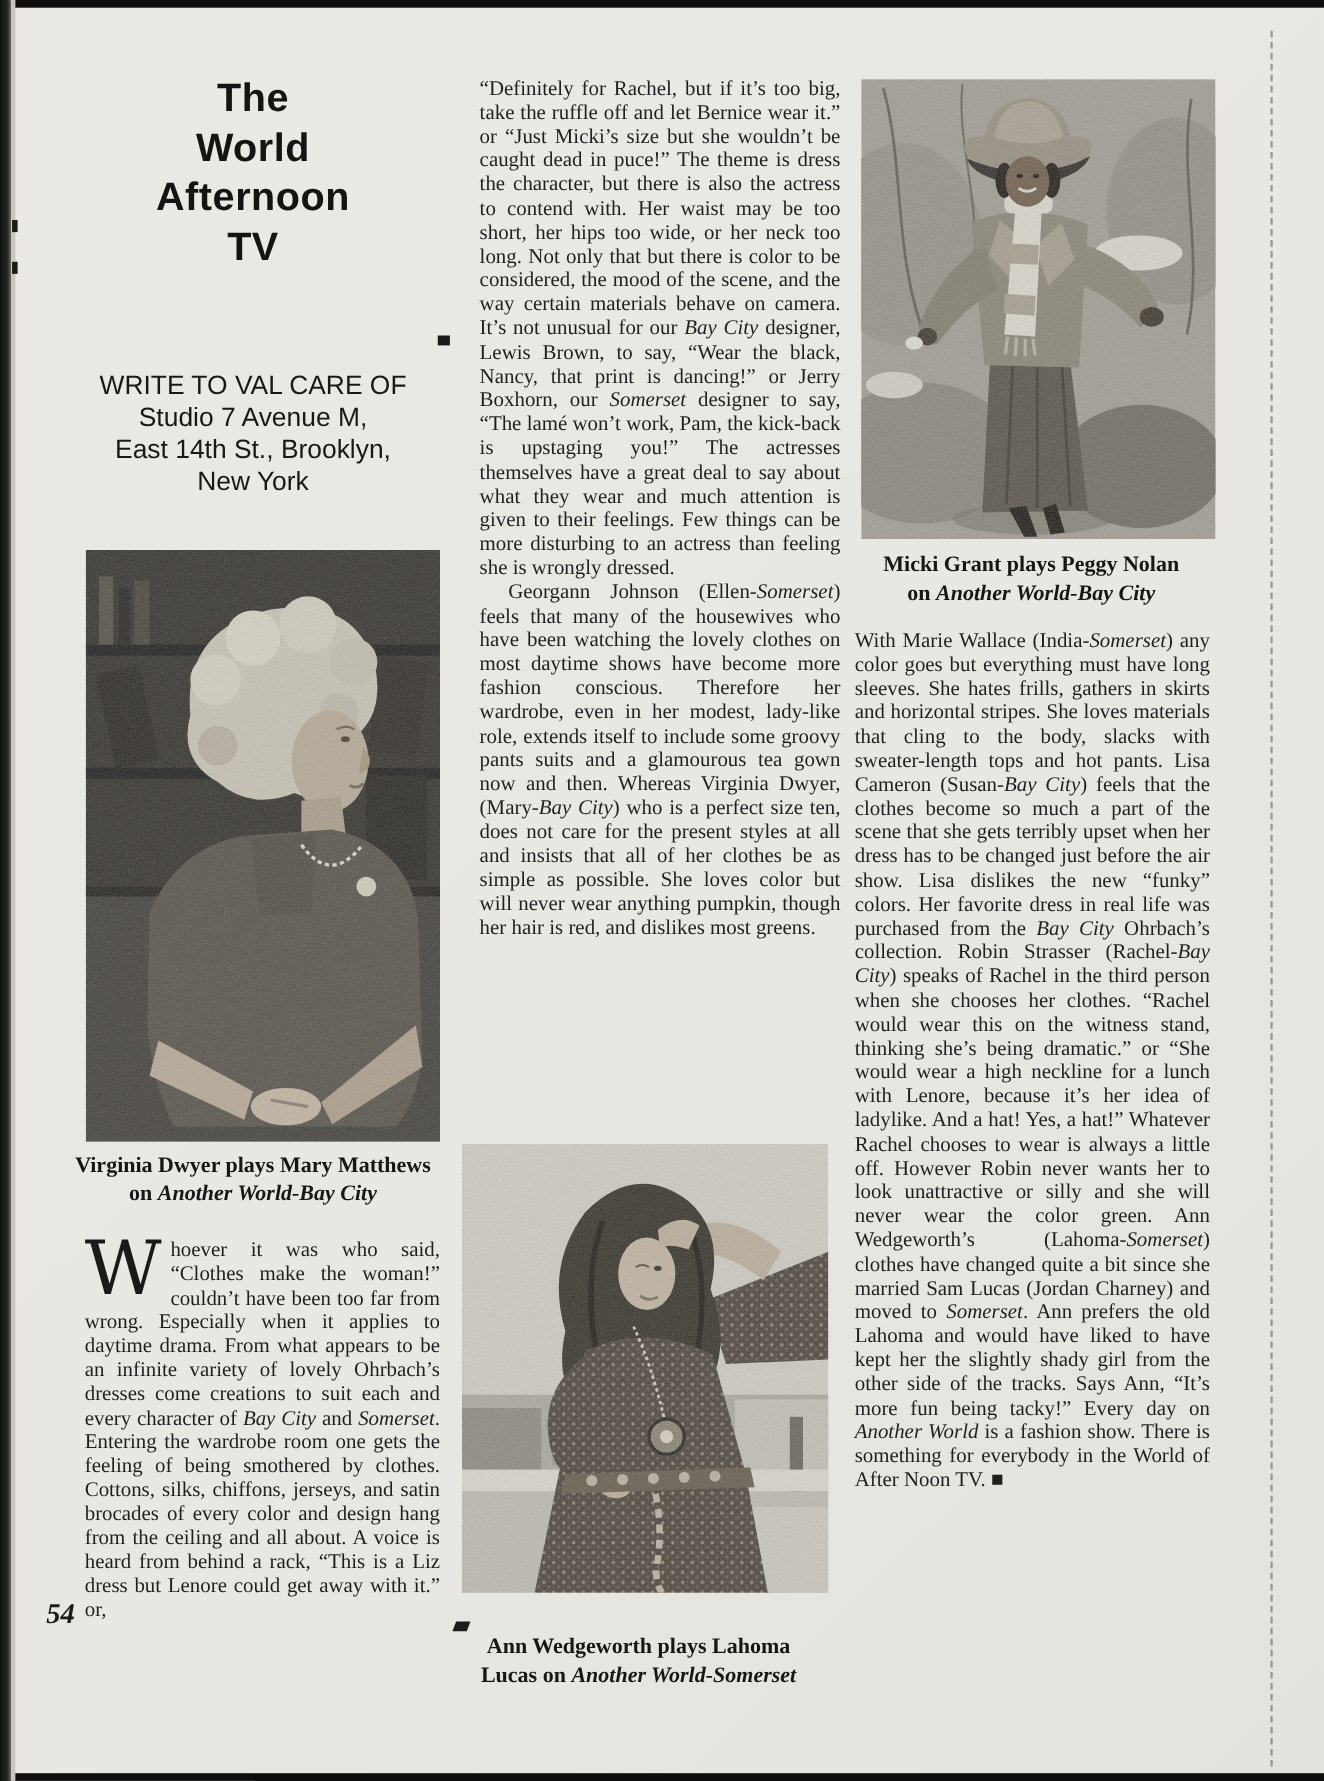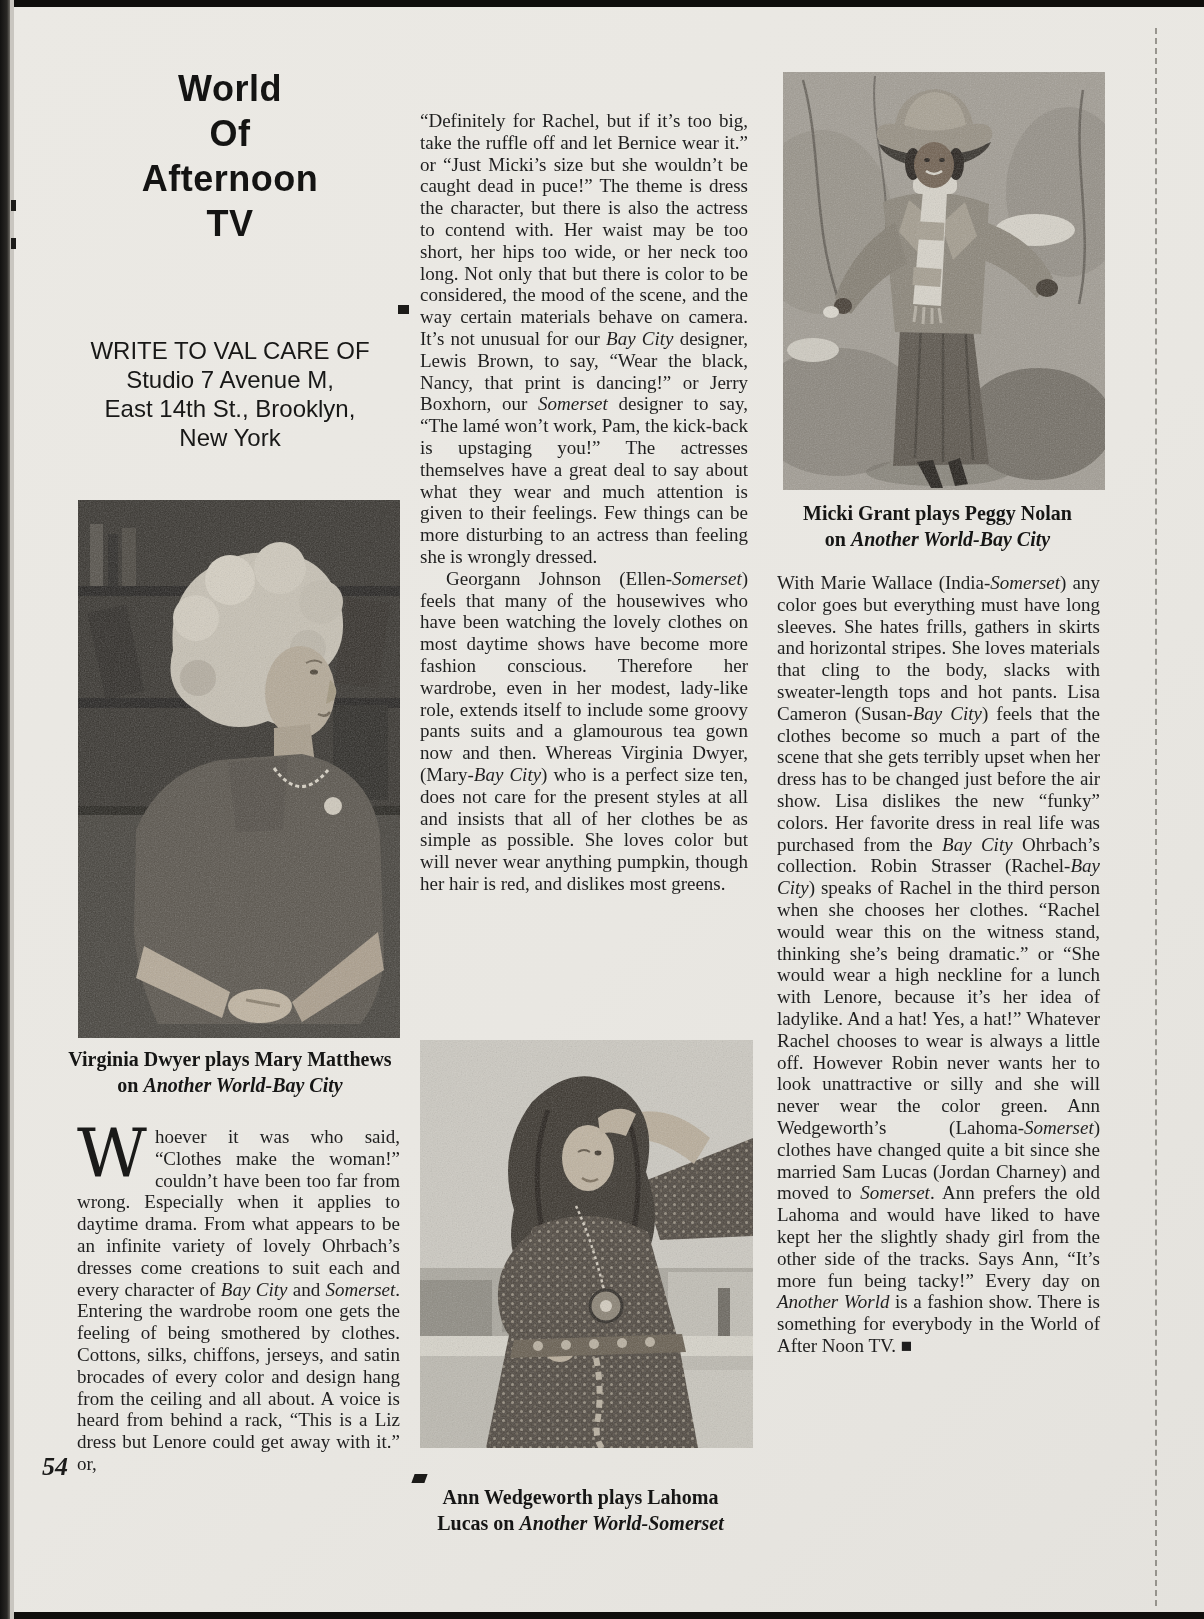--- a/index.html
+++ b/index.html
@@ -65,22 +65,22 @@
   <div class="abs bottom-bar"></div>
   <div class="abs left-strip"></div>
   <div class="abs left-strip-edge"></div>
   <div class="abs fold-line"></div>
   <div class="abs reg-tick" style="left:11px; top:200px;"></div>
   <div class="abs reg-tick" style="left:11px; top:238px;"></div>
   <div class="abs ink-blot" style="left:398px; top:305px; width:11px; height:9px;"></div>
   <div class="abs ink-blot" style="left:413px; top:1474px; width:13px; height:9px; transform:skewX(-20deg);"></div>
 
   <div class="abs masthead-title" style="left:55px; top:66px; width:350px;">
+    <div>The</div>
     <div>World</div>
-    <div>Of</div>
     <div>Afternoon</div>
     <div>TV</div>
   </div>
   <div class="abs address" style="left:55px; top:336px; width:350px;">
     <div>WRITE TO VAL CARE OF</div>
     <div>Studio 7 Avenue M,</div>
     <div>East 14th St., Brooklyn,</div>
     <div>New York</div>
   </div>
 
@@ -143,21 +143,21 @@
   </div>
 
   <div class="abs body-text" style="left:77px; top:1126px; width:323px;">
     <p>
       <span class="dropcap">W</span><span><span>hoever it was who said, “Clothes make the woman!” couldn’t have been too far from wrong. Especially when it applies to daytime drama. From what appears to be an infinite variety of lovely Ohrbach’s dresses come creations to suit each and every character of </span><i>Bay City</i><span> and </span><i>Somerset</i><span>. Entering the wardrobe room one gets the feeling of being smothered by clothes. Cottons, silks, chiffons, jerseys, and satin brocades of every color and design hang from the ceiling and all about. A voice is heard from behind a rack, “This is a Liz dress but Lenore could get away with it.” or,</span></span>
     </p>
   </div>
 
   <div class="abs page-number" style="left:42px; top:1452px;">54</div>
 
-  <div class="abs body-text" style="left:420px; top:70px; width:328px;margin-top:40px;">
+  <div class="abs body-text" style="left:436px; top:70px; width:328px;">
     <p><span>“Definitely for Rachel, but if it’s too big, take the ruffle off and let Bernice wear it.” or “Just Micki’s size but she wouldn’t be caught dead in puce!” The theme is dress the character, but there is also the actress to contend with. Her waist may be too short, her hips too wide, or her neck too long. Not only that but there is color to be considered, the mood of the scene, and the way certain materials behave on camera. It’s not unusual for our </span><i>Bay City</i><span> designer, Lewis Brown, to say, “Wear the black, Nancy, that print is dancing!” or Jerry Boxhorn, our </span><i>Somerset</i><span> designer to say, “The lamé won’t work, Pam, the kick-back is upstaging you!” The actresses themselves have a great deal to say about what they wear and much attention is given to their feelings. Few things can be more disturbing to an actress than feeling she is wrongly dressed.</span></p>
     <p class="indent"><span>Georgann Johnson (Ellen-</span><i>Somerset</i><span>) feels that many of the housewives who have been watching the lovely clothes on most daytime shows have become more fashion conscious. Therefore her wardrobe, even in her modest, lady-like role, extends itself to include some groovy pants suits and a glamourous tea gown now and then. Whereas Virginia Dwyer, (Mary-</span><i>Bay City</i><span>) who is a perfect size ten, does not care for the present styles at all and insists that all of her clothes be as simple as possible. She loves color but will never wear anything pumpkin, though her hair is red, and dislikes most greens.</span></p>
   </div>
 
   <div class="abs" style="left:420px; top:1040px;">
     <svg class="photo" width="333" height="408" viewBox="0 0 333 408" xmlns="http://www.w3.org/2000/svg">
       <defs>
         <filter id="g2">
             <feTurbulence type="fractalNoise" baseFrequency="0.8" numOctaves="2"></feTurbulence>
             <feColorMatrix type="saturate" values="0"></feColorMatrix>

